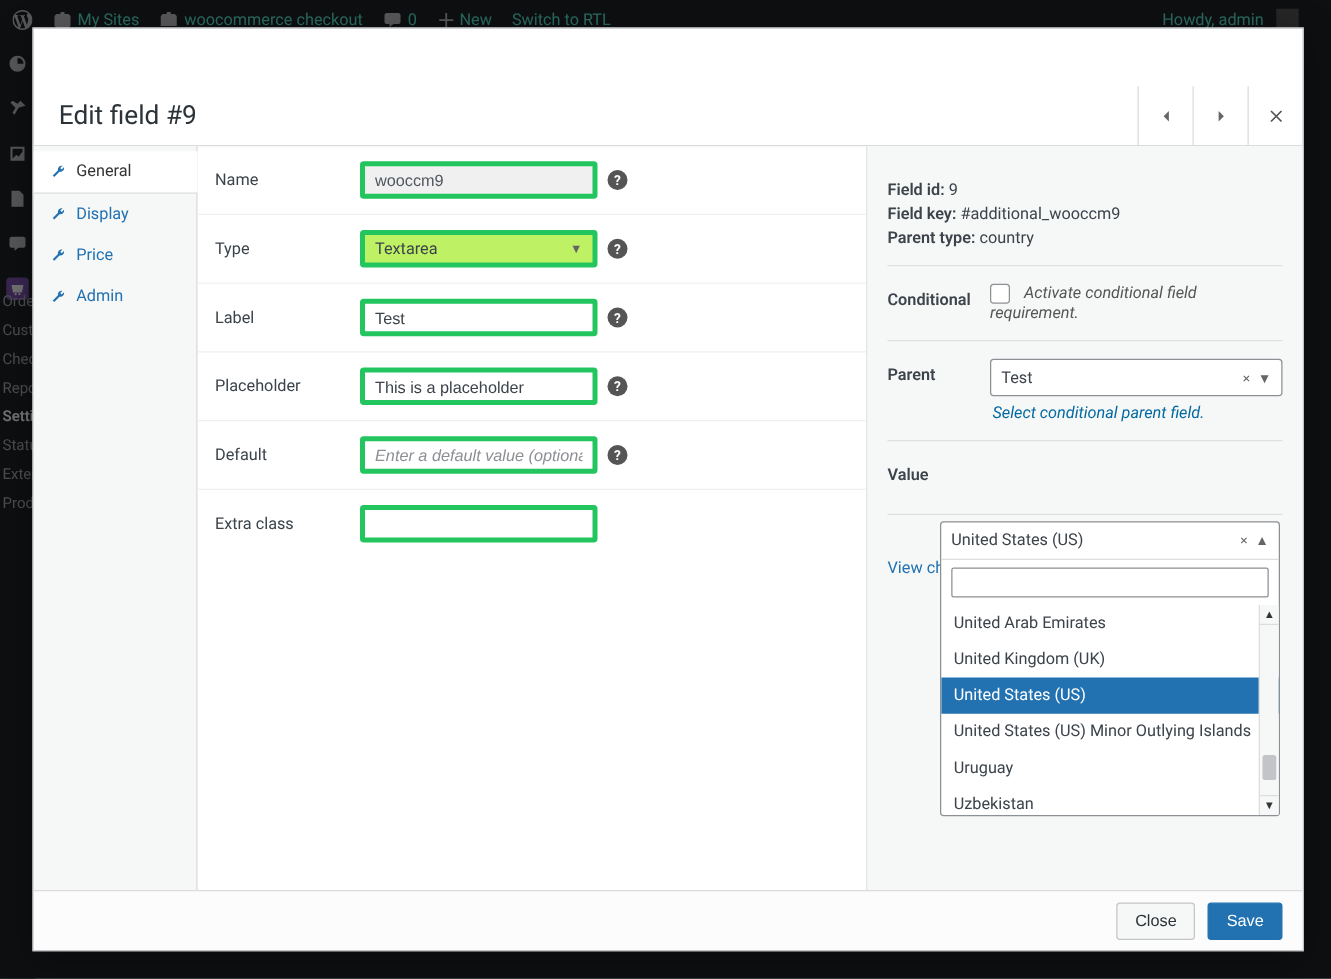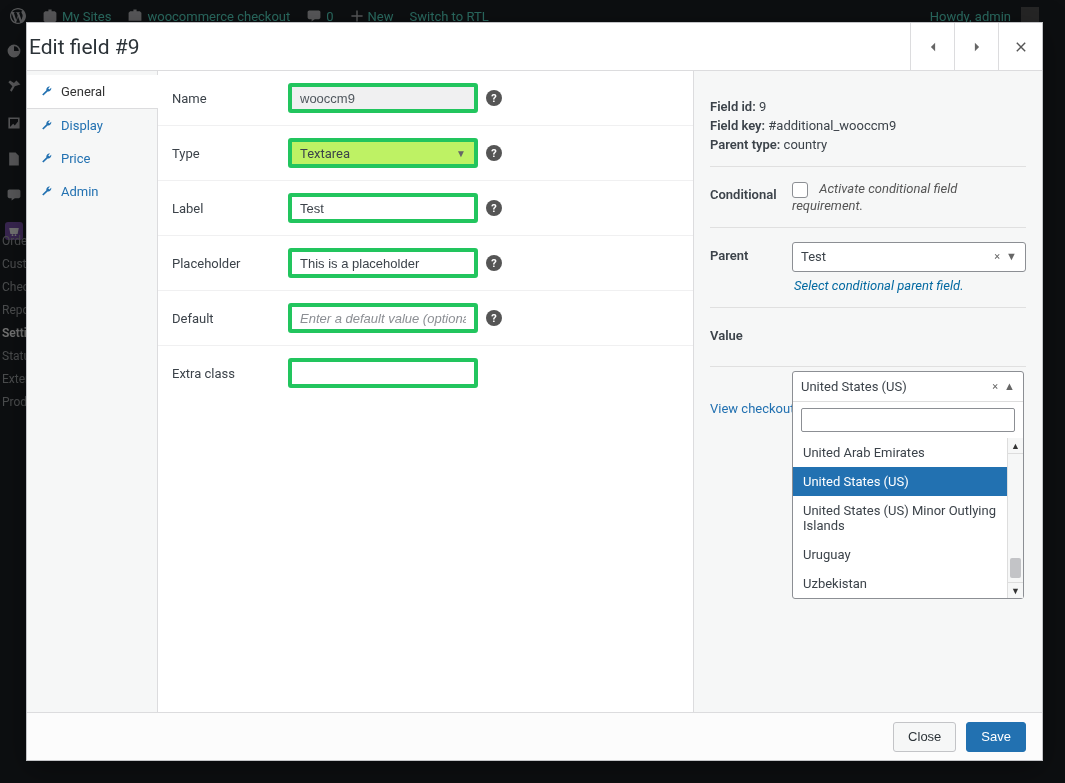--- a/index.html
+++ b/index.html
@@ -83,21 +83,22 @@
     border: 1px solid #c3c4c7;
     box-shadow: 0 8px 30px rgba(0,0,0,.35);
     display: flex;
     flex-direction: column;
   }
   .modal-header {
     height: 48px;
     border-bottom: 1px solid #dcdcde;
     display: flex;
     align-items: center;
-    padding-left: 2px;
+    padding-left: 20px;
+    margin-top: 46px;
   }
   .modal-header .title {
     font-size: 21px;
     font-weight: 400;
     color: #2c3338;
     flex: 1;
   }
   .modal-header .hbtn {
     width: 44px; height: 48px;
     border-left: 1px solid #dcdcde;
@@ -230,21 +231,21 @@
   }
   .pselect .icons { display:flex; gap:6px; color:#666; font-size:11px;}
   .hint { font-style: italic; color: #0369a1; margin-top: 6px; padding-left: 2px;}
   .view-link { color: #2271b1; margin-top: 20px; display: inline-block;}
 
   
   .dropdown-open {
     position: absolute;
     top: 322px;
     right: 18px;
-    width: 232px;
+    width: 272px;
     background: #fff;
     border: 1px solid #8c8f94;
     border-radius: 3px;
     z-index: 30;
     margin-left: 21px;
   }
   .dropdown-open .dd-header {
     height: 30px;
     display: flex; align-items: center; justify-content: space-between;
     padding: 0 8px; font-size: 13px;
@@ -546,20 +547,21 @@
           <span class="icons" style="display:flex;gap:6px;color:#666;font-size:11px">
             <span>×</span>
             <span>▲</span>
           </span>
         </div>
         <div class="dd-search">
           <input type="text" style="">
         </div>
         <div class="dd-list">
           <div class="dd-item">United Arab Emirates</div>
+          <div class="dd-item">United Kingdom (UK)</div>
           <div class="dd-item selected">United States (US)</div>
           <div class="dd-item">United States (US) Minor Outlying Islands</div>
           <div class="dd-item">Uruguay</div>
           <div class="dd-item">Uzbekistan</div>
           <div class="dd-scroll">
             <div class="up">▲</div>
             <div class="thumb" style="top:120px"></div>
             <div class="down">▼</div>
           </div>
         </div>

